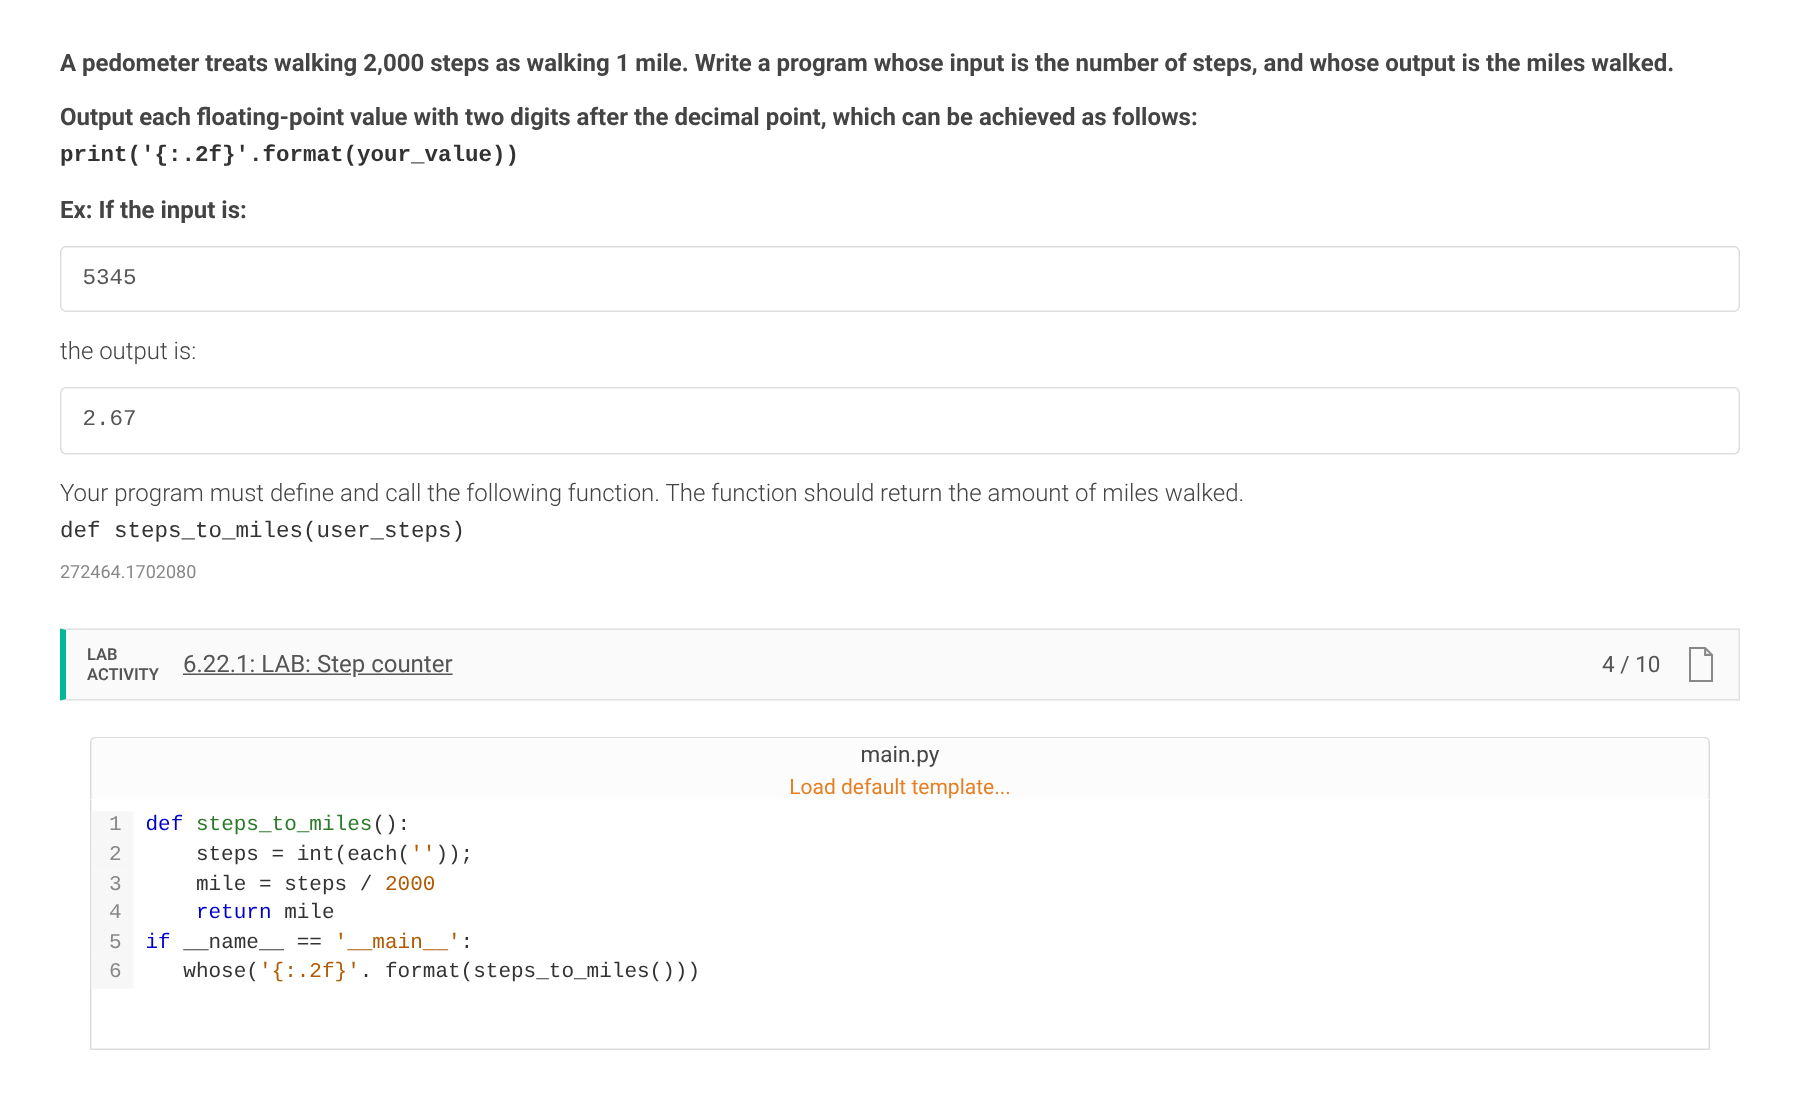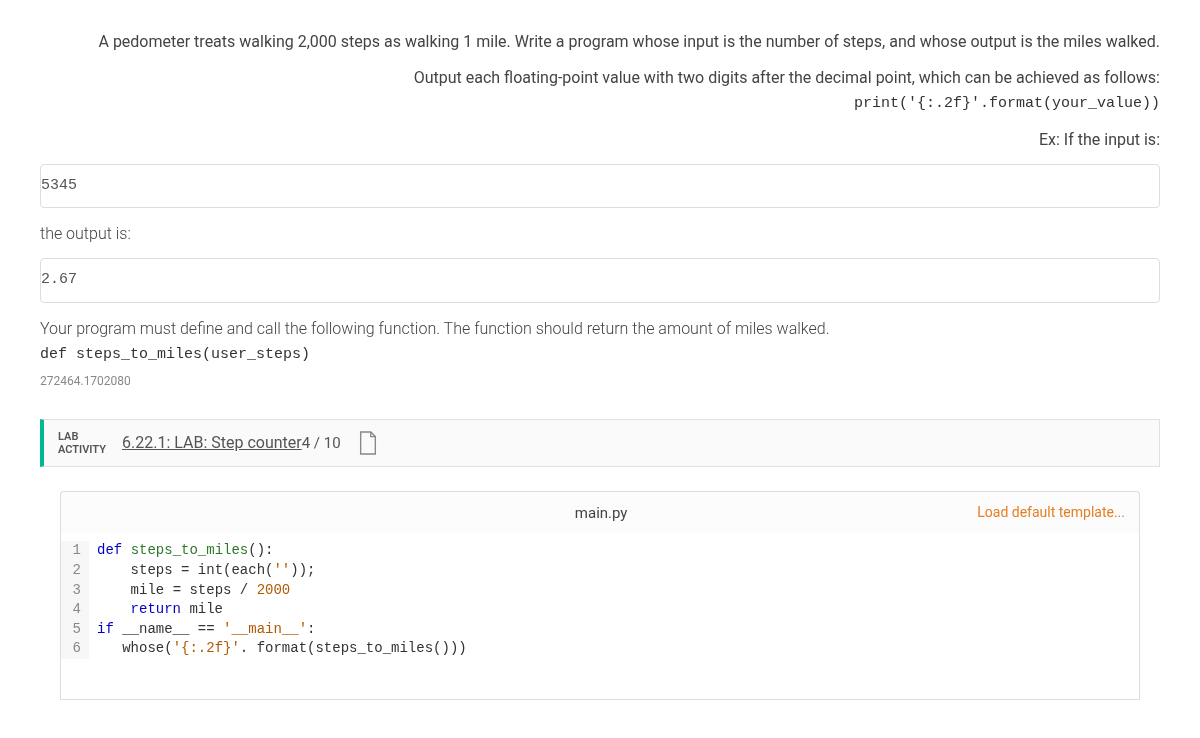--- a/index.html
+++ b/index.html
@@ -10,48 +10,48 @@
     body {
       font-family: -apple-system, BlinkMacSystemFont, "Segoe UI", Roboto, Helvetica, Arial, sans-serif;
       font-size: 16px;
       color: #333;
       background: #fff;
       padding: 30px 40px;
       line-height: 1.5;
     }
     .problem-text p {
       margin-bottom: 12px;
-      font-weight: 400;
+      font-weight: 700;
       color: #444;
-      text-align: right;
     }
     .inline-code {
       font-family: "Courier New", Courier, monospace;
       font-size: 15px;
       color: #333;
     }
     .example-box {
       border: 1px solid #ddd;
       border-radius: 4px;
-      padding: 10px 0;
+      padding: 10px 14px;
       margin: 10px 0 14px;
       font-family: "Courier New", Courier, monospace;
       font-size: 15px;
       background: #fff;
       color: #555;
     }
     .watermark {
       font-size: 12px;
       color: #888;
       margin-top: 6px;
       margin-bottom: 29px;
     }
     .lab-header {
       display: flex;
       align-items: center;
+      justify-content: space-between;
       border: 1px solid #e0e0e0;
       border-left: 4px solid #00b894;
       background: #fafafa;
       padding: 10px 14px;
     }
     .lab-header-left {
       display: flex;
       align-items: center;
       gap: 16px;
     }
@@ -88,21 +88,22 @@
     }
     .editor-tabs {
       display: flex;
       align-items: center;
       justify-content: space-between;
       border: 1px solid #ddd;
       border-bottom: none;
       border-radius: 4px 4px 0 0;
       background: #fcfcfc;
       height: 42px;
-      padding: 0 14px;
+      padding: 0 28px;
+      flex-direction: column;
     }
     .tab-center {
       flex: 1;
       text-align: center;
       font-size: 15px;
       color: #444;
       font-weight: 400;
     }
     .load-template {
       color: #e67e22;

